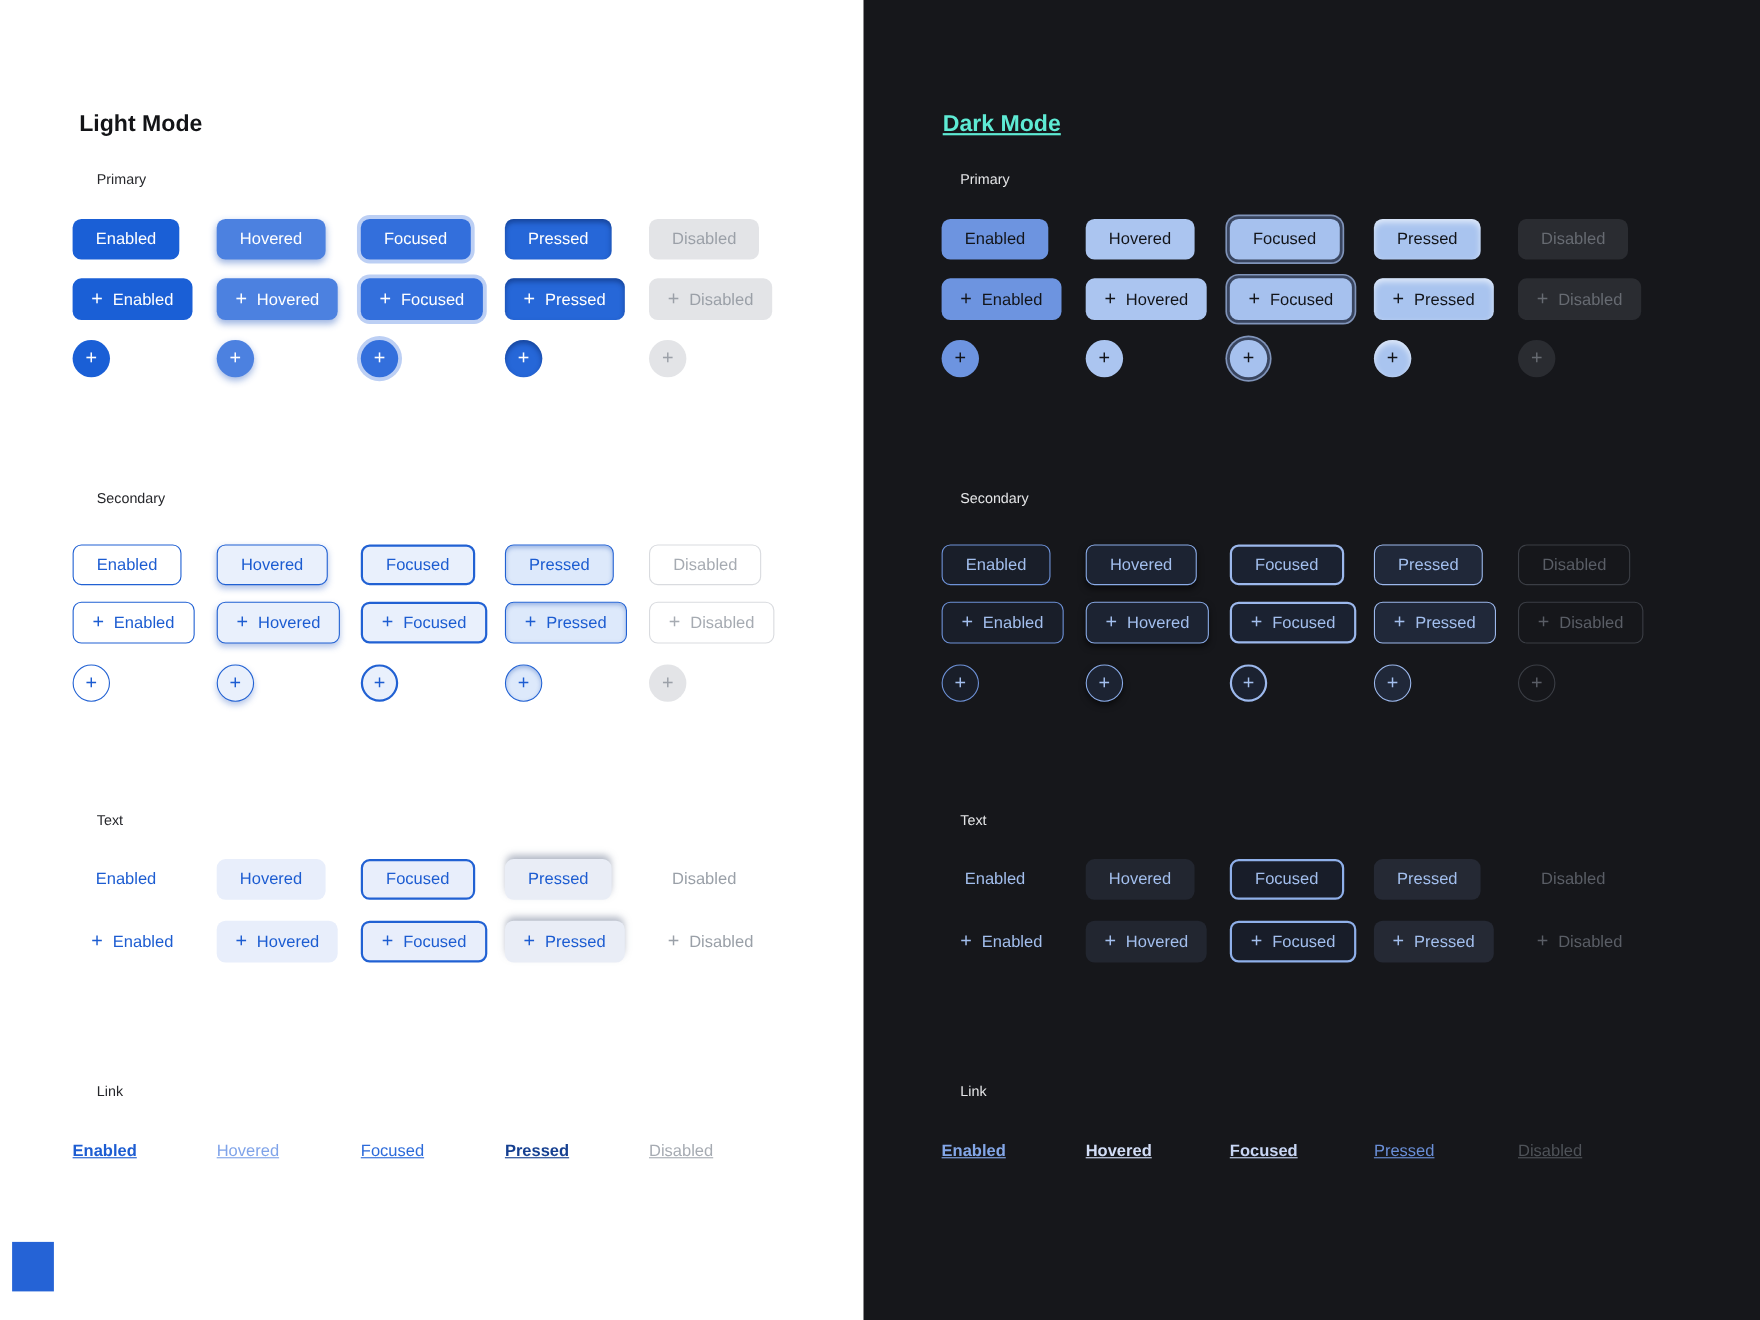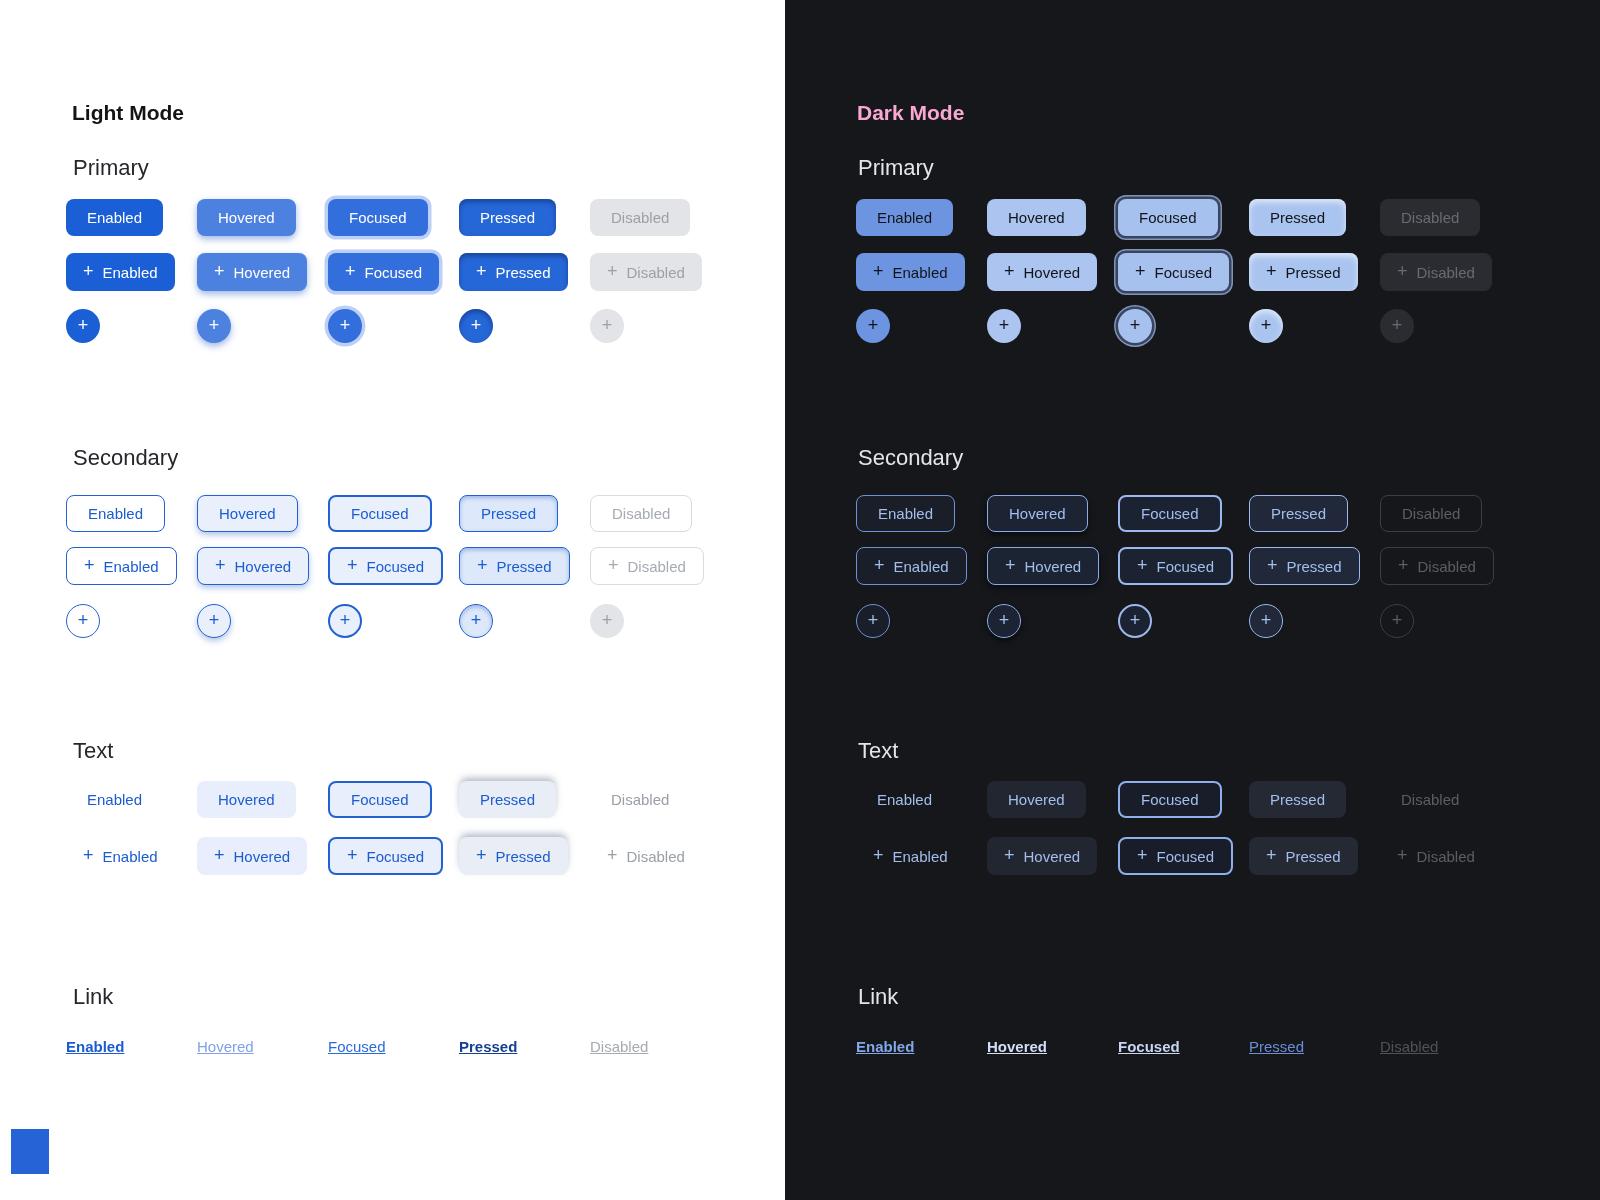--- a/index.html
+++ b/index.html
@@ -10,23 +10,23 @@
     overflow: hidden;
     background:#ffffff;
   }
   .panel { position:absolute; top:0; height:1200px; }
   .panel-light { left:0; width:785px; background:#ffffff; }
   .panel-dark  { left:785px; width:815px; background:#16171b; }
 
   .page-title { position:absolute; top:40px; left:64px; font-size:47px; font-weight:700; color:#101114; letter-spacing:-1px; }
   .mode-label { position:absolute; top:101px; left:72px; font-size:21px; font-weight:700; }
   .panel-light .mode-label { color:#131417; }
-  .panel-dark  .mode-label { color:#f9a8d4; }
-
-  .section-label { position:absolute; left:73px; font-size:22px; font-weight:400; }
+  .panel-dark  .mode-label { color:#5eead4;text-decoration:underline; }
+
+  .section-label { position:absolute; left:88px; font-size:13px; font-weight:400; }
   .panel-light .section-label { color:#26272b; }
   .panel-dark  .section-label { color:#e4e5e7; }
 
   .row { position:absolute; display:grid; grid-template-columns:repeat(5,131px); align-items:center; justify-items:start; height:40px; }
   .panel-light .row { left:66px; }
   .panel-dark  .row { left:71px; }
 
   .btn {
     display:inline-flex; align-items:center; justify-content:center; gap:9px;
     height:37px; padding:0 21px; border-radius:8px;

